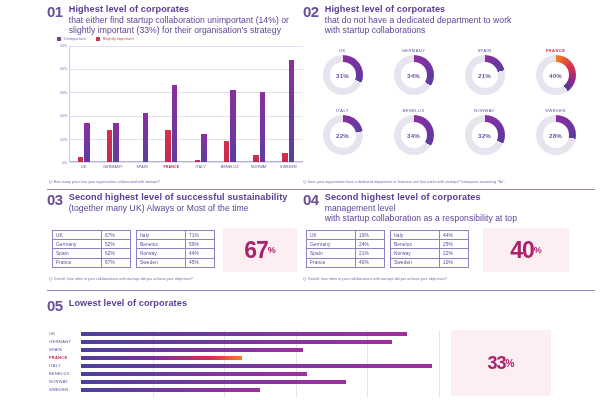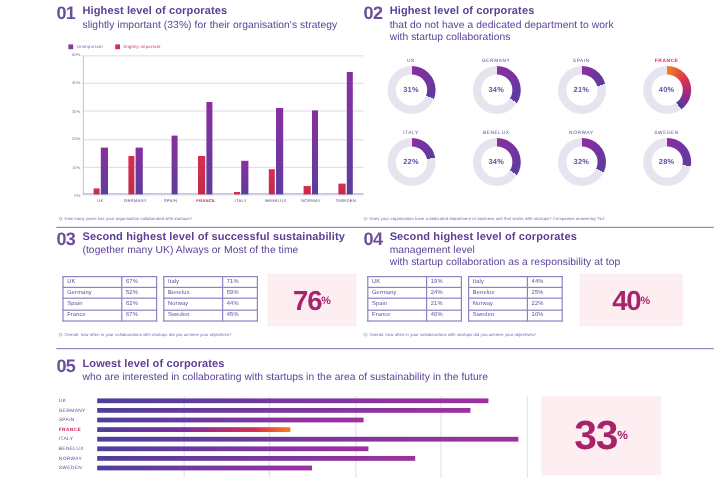--- a/index.html
+++ b/index.html
@@ -87,20 +87,21 @@
 <body>
 
 <div class="page">
 
   <div class="sec" id="sec01" style="left:47px;top:4px;width:258px;height:186px;">
 
     <div class="sec-head">
       <div class="sec-num">01</div>
       <div class="sec-titles">
         <div class="sec-t1">Highest level of corporates</div>
+        <div class="sec-t2">that either find startup collaboration unimportant (14%) or</div>
         <div class="sec-t2">slightly important (33%) for their organisation's strategy</div>
       </div>
     </div>
 
     <div class="legend" style="position:absolute;left:10px;top:33px;">
         <div class="lg">
           <span class="lg-sw" style="background: rgb(123, 63, 160);"></span>
           <span class="lg-tx" style="color: rgb(111, 95, 174);">Unimportant</span>
         </div>
         <div class="lg">
@@ -295,21 +296,21 @@
             <td class="v">44%</td>
           </tr>
           <tr>
             <td style="width: 42px;">Sweden</td>
             <td class="v">45%</td>
           </tr>
         </tbody>
       </table>
 
     <div class="bigbox" style="position:absolute;left:176px;top:36px;width:74px;height:44px;">
-      <span class="bignum">76</span>
+      <span class="bignum">67</span>
         <span class="bigpct">%</span>
     </div>
 
     <div class="footnote" style="position:absolute;left:2px;top:85px;">Q: Overall, how often in your collaborations with startups did you achieve your objectives?</div>
 
     <div class="rule" style="left:0;top:98px;width:256px;"></div>
   </div>
 
   <div class="sec" id="sec04" style="left:303px;top:192px;width:292px;height:102px;">
 
@@ -372,21 +373,20 @@
 
     <div class="rule" style="left:0;top:98px;width:292px;"></div>
   </div>
 
   <div class="sec" id="sec05" style="left:47px;top:298px;width:548px;height:100px;">
 
     <div class="sec-head">
       <div class="sec-num">05</div>
       <div class="sec-titles">
         <div class="sec-t1">Lowest level of corporates</div>
-        <div class="sec-t2">who are interested in collaborating with startups in the area of sustainability in the future</div>
       </div>
     </div>
 
     <div class="hchart" style="position:absolute;left:2px;top:32px;width:390px;height:68px;">
       <div class="h-labels">
           <div class="h-lab">UK</div>
           <div class="h-lab">GERMANY</div>
           <div class="h-lab">SPAIN</div>
           <div class="h-lab hl">FRANCE</div>
           <div class="h-lab">ITALY</div>
@@ -421,18 +421,18 @@
           <div class="h-row">
             <div class="h-bar" style="width: 74%;"></div>
           </div>
           <div class="h-row">
             <div class="h-bar" style="width: 50%;"></div>
           </div>
         </div>
     </div>
 
     <div class="bigbox" style="position:absolute;left:404px;top:32px;width:100px;height:66px;">
-      <span class="bignum" style="font-size:34px;">33</span>
+      <span class="bignum" style="font-size:18px;">33</span>
         <span class="bigpct" style="font-size:10px;">%</span>
     </div>
   </div>
 
 </div>
 
 </body></html>

